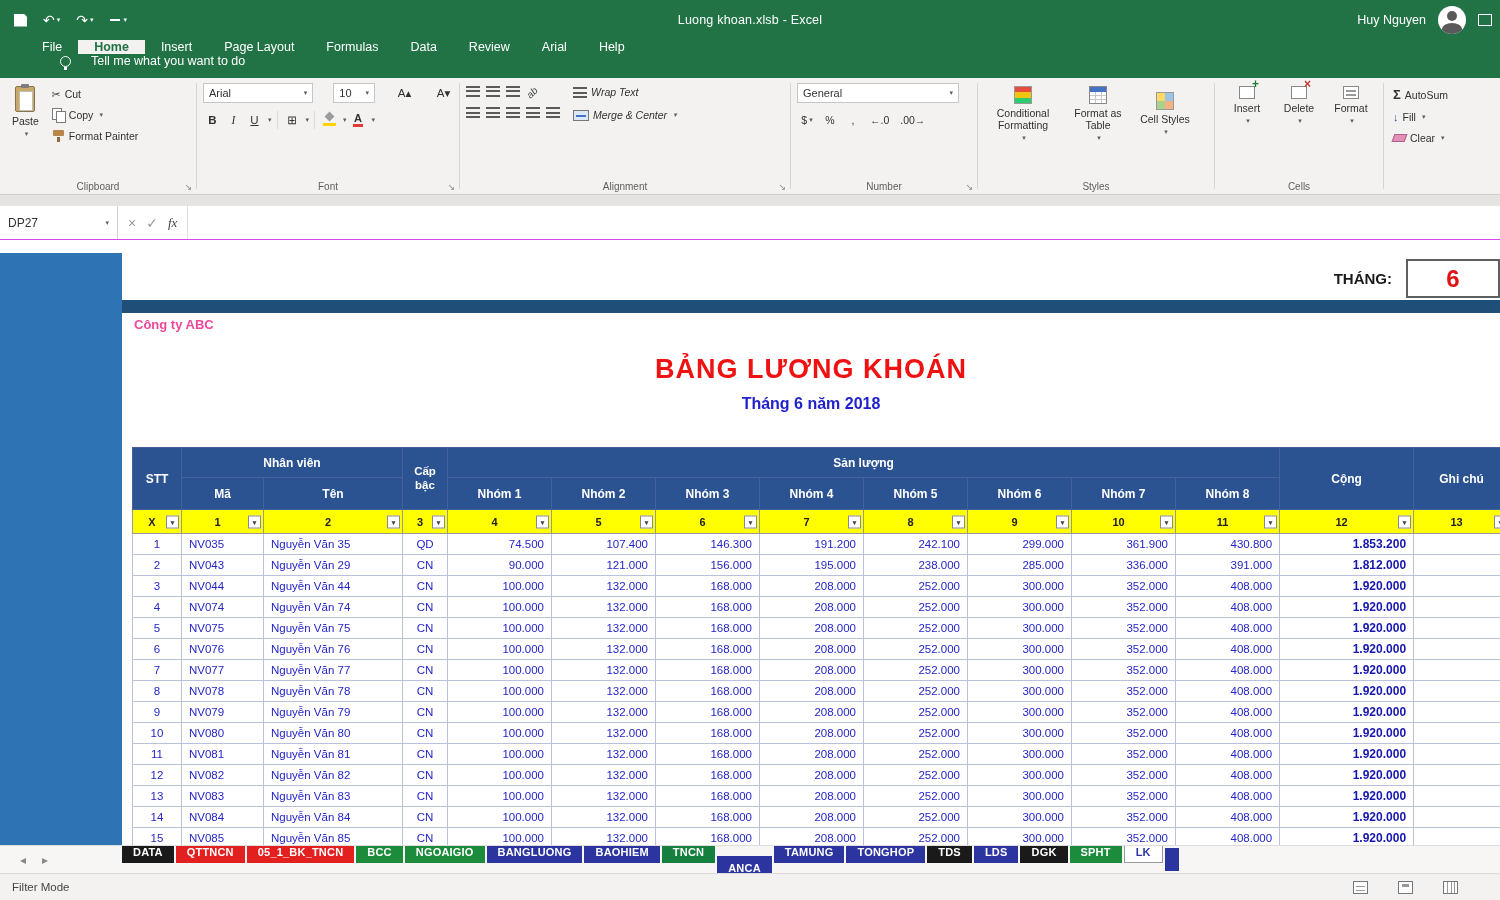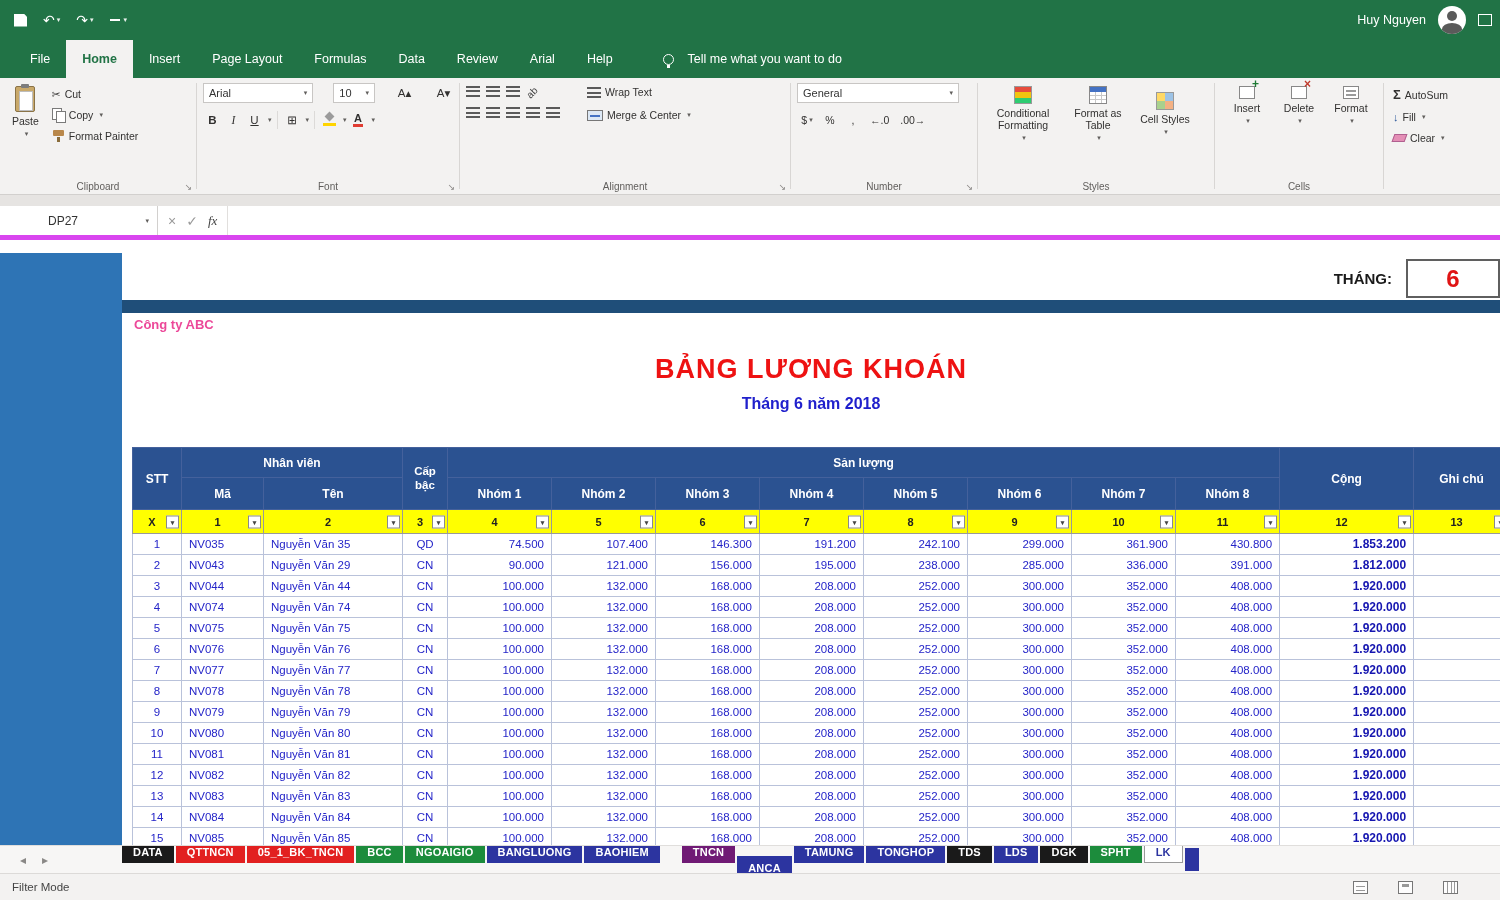--- a/index.html
+++ b/index.html
@@ -15,24 +15,24 @@
   .qat-bar{display:inline-block;width:10px;height:2px;background:#fff;margin-right:2px;}
   .title-center{position:absolute;left:0;width:100%;text-align:center;font-size:12.5px;letter-spacing:.2px;pointer-events:none;}
   .tb-right{position:absolute;right:8px;top:0;height:40px;display:flex;align-items:center;gap:12px;}
   .tb-user{font-size:12.5px;}
   .avatar{width:28px;height:28px;border-radius:50%;background:#fff;position:relative;overflow:hidden;}
   .avatar::before{content:"";position:absolute;left:9px;top:5px;width:10px;height:10px;border-radius:50%;background:#5a5a5a;}
   .avatar::after{content:"";position:absolute;left:4px;top:17px;width:20px;height:12px;border-radius:50% 50% 0 0;background:#5a5a5a;}
   .win-icon{width:14px;height:12px;border:1px solid #fff;}
   
   .ribbon-tabs{position:absolute;left:0;top:40px;width:1500px;height:38px;background:#217346;
-    display:flex;align-items:stretch;padding-left:14px;color:#fff;}
+    display:flex;align-items:stretch;padding-left:26px;color:#fff;flex-direction:column;}
   .rtab{display:flex;align-items:center;padding:0 16px;font-size:12.5px;cursor:pointer;}
   .rtab.active{background:#f3f2f1;color:#217346;font-weight:700;}
-  .tellme{display:flex;align-items:center;gap:14px;margin-left:34px;font-size:12.5px;cursor:pointer;}
+  .tellme{display:flex;align-items:center;gap:20px;margin-left:34px;font-size:12.5px;cursor:pointer;}
   .icon-bulb{width:11px;height:11px;border-radius:50%;border:1.5px solid #fff;position:relative;display:inline-block;}
   .icon-bulb::after{content:"";position:absolute;left:3px;bottom:-4px;width:3px;height:3px;background:#fff;}
   
   .ribbon{position:absolute;left:0;top:78px;width:1500px;height:117px;background:#f3f2f1;
     border-bottom:1px solid #d2d0ce;display:flex;overflow:hidden;}
   .rgroup{position:relative;height:100%;padding:5px 6px 16px;flex:0 0 auto;}
   .gsep{width:1px;background:#d8d6d4;margin:5px 0;flex:0 0 auto;}
   .glabel{position:absolute;bottom:2px;left:0;right:0;text-align:center;font-size:10px;color:#605e5c;}
   .launcher{position:absolute;bottom:2px;right:4px;font-size:9px;color:#8a8886;cursor:pointer;}
   .bigbtn{display:inline-flex;flex-direction:column;align-items:center;gap:3px;padding:3px 6px;
@@ -59,21 +59,21 @@
   .font-r1{display:flex;gap:20px;align-items:center;}
   .font-r2{display:flex;gap:2px;align-items:center;margin-top:7px;}
   .bold-b{font-weight:700;} .ital-i{font-style:italic;font-family:"Liberation Serif",serif;} .under-u{text-decoration:underline;}
   .icon-fontcolor{font-weight:700;font-size:11px;position:relative;padding:0 1px 4px;line-height:10px;}
   .icon-fontcolor::after{content:"";position:absolute;left:0;right:0;bottom:0;height:3px;background:#e03c32;}
   .icon-fill{width:13px;height:13px;position:relative;display:inline-block;}
   .icon-fill::before{content:"";position:absolute;left:3px;top:0;width:7px;height:7px;background:#9b9b9b;transform:rotate(45deg);}
   .icon-fill::after{content:"";position:absolute;left:0;bottom:0;width:13px;height:3px;background:#ffd400;}
   .vline{width:1px;height:18px;background:#dcdad8;margin:0 3px;}
   
-  .al-wrap{display:flex;gap:24px;}
+  .al-wrap{display:flex;gap:10px;font-style:italic;}
   .bars{width:14px;height:11px;background:repeating-linear-gradient(#5a5a5a 0 2px,transparent 2px 4.5px);display:inline-block;}
   .icon-orient{font-size:10px;color:#444;transform:rotate(-45deg);display:inline-block;width:14px;}
   .icon-orient::after{content:"ab";}
   .al-icons-r{display:flex;gap:6px;align-items:center;}
   .al-col-l{display:flex;flex-direction:column;gap:10px;padding-top:3px;}
   .al-col-r{display:flex;flex-direction:column;gap:7px;padding-top:1px;}
   .icon-merge{width:16px;height:11px;border:1px solid #777;position:relative;display:inline-block;background:#dce8f5;}
   .icon-merge::after{content:"";position:absolute;left:2px;top:4px;right:2px;height:2px;background:#4472c4;}
   
   .num-r2{display:flex;gap:3px;align-items:center;margin-top:7px;}
@@ -93,21 +93,21 @@
   .icon-cellbase.fmt::after{content:"";position:absolute;left:2px;top:3px;right:2px;height:2px;background:#9a9a9a;box-shadow:0 4px 0 #9a9a9a;}
   .styles-row,.cells-row{display:flex;align-items:center;}
   
   .edit-col{display:flex;flex-direction:column;gap:5px;padding-top:2px;}
   .sigma{font-size:13px;font-weight:700;}
   .icon-filldown{font-size:11px;color:#2b579a;font-weight:700;}
   .icon-eraser{width:13px;height:8px;background:#e48fb6;border:1px solid #b06090;transform:skewX(-20deg);display:inline-block;}
   
   .ribbon-gap{position:absolute;left:0;top:195px;width:1500px;height:11px;background:#e6e4e2;}
   .formula-row{position:absolute;left:0;top:206px;width:1500px;height:34px;background:#fff;
-    border-bottom:5px solid #d946ef;display:flex;align-items:stretch;padding-left:40px;}
+    border-bottom:1px solid #d946ef;display:flex;align-items:stretch;}
   .name-box{width:118px;border-right:1px solid #d2d0ce;display:flex;align-items:center;
     justify-content:space-between;padding:0 8px;font-size:12px;color:#333;}
   .fb-btns{display:flex;align-items:center;gap:10px;padding:0 10px;border-right:1px solid #e1dfdd;}
   .fb-x,.fb-check{color:#9a9a9a;font-size:14px;cursor:pointer;}
   .fb-fx{font-family:"Liberation Serif",serif;font-style:italic;font-size:13px;color:#444;cursor:pointer;}
   .fb-input{flex:1;}
   
   .sheet{position:absolute;left:0;top:240px;width:1500px;height:605px;background:#fff;overflow:hidden;}
   .freeze-strip{position:absolute;left:0;top:13px;width:122px;height:592px;background:#2e74b5;}
   .month-label{position:absolute;top:30px;right:108px;font-size:15px;font-weight:700;color:#1a1a1a;}
@@ -171,20 +171,21 @@
       </span>
     <span class="qat-btn">
         <span>↷</span>
         <span class="mini-dd">▾</span>
       </span>
     <span class="qat-btn">
         <span class="qat-bar"></span>
         <span class="mini-dd">▾</span>
       </span>
   </div>
+  <div class="title-center">Luong khoan.xlsb  -  Excel</div>
   <div class="tb-right">
     <span class="tb-user">Huy Nguyen</span>
     <span class="avatar"></span>
     <span class="win-icon"></span>
   </div>
 </div>
 
 <div class="ribbon-tabs">
   <div style="display:flex">
       <div class="rtab">File</div>
@@ -719,21 +720,21 @@
     <span>▸</span>
   </div>
   <div style="display:flex" id="sheet-tab-list">
       <div class="stab" style="background: rgb(26, 26, 26);">DATA</div>
       <div class="stab" style="background: rgb(226, 32, 32);">QTTNCN</div>
       <div class="stab" style="background: rgb(226, 32, 32);">05_1_BK_TNCN</div>
       <div class="stab" style="background: rgb(28, 140, 60);">BCC</div>
       <div class="stab" style="background: rgb(28, 140, 60);">NGOAIGIO</div>
       <div class="stab" style="background: rgb(44, 52, 160);">BANGLUONG</div>
       <div class="stab" style="background: rgb(44, 52, 160);">BAOHIEM</div>
-      <div class="stab" style="background: #701a75; margin-left: 20px;">TNCN</div>
+      <div class="stab" style="background: #15803d;">TNCN</div>
       <div class="stab" style="background: rgb(44, 52, 160); margin-top: 16px;">ANCA</div>
       <div class="stab" style="background: rgb(44, 52, 160);">TAMUNG</div>
       <div class="stab" style="background: rgb(44, 52, 160);">TONGHOP</div>
       <div class="stab" style="background: rgb(26, 26, 26);">TDS</div>
       <div class="stab" style="background: rgb(44, 52, 160);">LDS</div>
       <div class="stab" style="background: rgb(26, 26, 26);">DGK</div>
       <div class="stab" style="background: rgb(28, 140, 60);">SPHT</div>
       <div class="stab active" style="background: rgb(255, 255, 255); color: rgb(44, 52, 160);">LK</div>
     </div>
   <div class="tab-sliver"></div>

